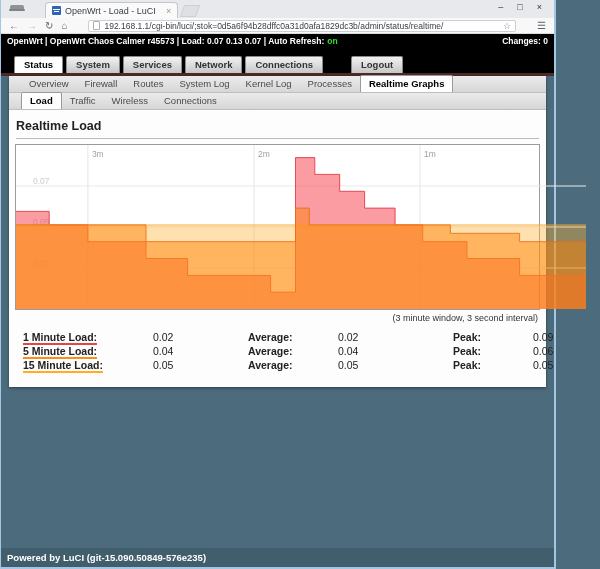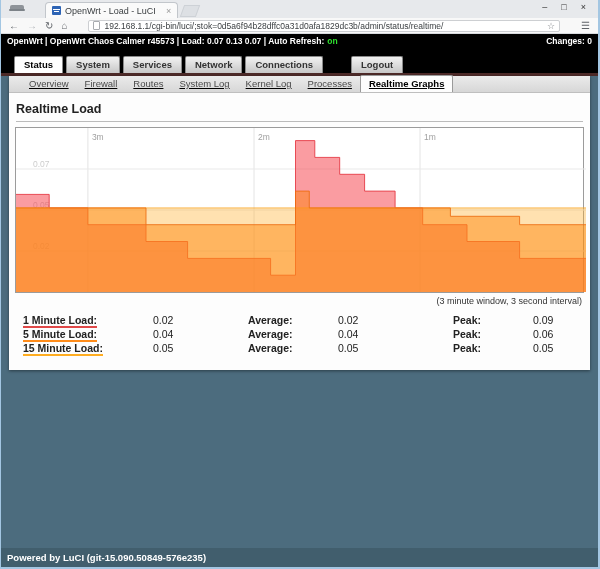--- a/index.html
+++ b/index.html
@@ -3,21 +3,21 @@
 <meta charset="utf-8">
 <style>
   * { box-sizing: border-box; }
   html,body { margin:0; padding:0; }
   body {
     width:600px; height:569px; overflow:hidden;
     font-family:"Liberation Sans", sans-serif;
     background:#4C6C7E;
   }
   .window {
-    position:relative; width:600px; height:569px;
+    position:relative; width:556px; height:569px;
     border-left:1px solid #A3C6E2; border-right:2px solid #A3C6E2; border-bottom:2px solid #A3C6E2;
   }
   
   .tabstrip { height:18px; background:#E7E9EC; display:flex; align-items:flex-end; position:relative; }
   .incognito-badge { width:16px; height:10px; margin:0 6px 3px 8px; position:relative; }
   .incognito-badge .hat { width:14px; height:4px; background:#8E9399; border-radius:2px 2px 0 0; margin:0 auto; }
   .incognito-badge .brim { width:16px; height:2px; background:#7C8288; border-radius:1px; }
   .browser-tab {
     display:flex; align-items:center; gap:4px;
     height:16px; padding:0 6px; min-width:118px;
@@ -51,21 +51,21 @@
   .l1tabs { display:flex; align-items:center; padding:0 0 0 13px; }
   .l1tab {
     font-size:9.5px; font-weight:bold; color:#333; padding:2px 9px 3px;
     background:linear-gradient(#F2F2F2,#C7C7C7); border:1px solid #8A8A8A; border-bottom:none;
     border-radius:2px 2px 0 0; margin-right:3px; cursor:pointer; white-space:nowrap;
   }
   .l1tab.active { background:#FFF; color:#000; }
   .l1tab.logout { margin-left:25px; }
   .accent-strip { height:3px; background:#4D2A28; }
   
-  .subrow { background:linear-gradient(#EBEBEB,#D7D7D7); border-bottom:1px solid #BFBFBF; display:flex; align-items:flex-end; padding:3px 3px 0 12px; height:17px;text-decoration:underline; }
+  .subrow { background:linear-gradient(#EBEBEB,#D7D7D7); border-bottom:1px solid #BFBFBF; display:flex; align-items:flex-end; padding:3px 3px 0 12px; height:17px; }
   .subtab { font-size:9.5px; color:#4A4A4A; padding:2px 8px 3px; cursor:pointer; white-space:nowrap; }
   .subtab.active { background:#FDFDFD; font-weight:bold; color:#000; border:1px solid #9A9A9A; border-bottom:none; border-radius:2px 2px 0 0; }
   
   .card { margin:0 8px; box-shadow:0 1px 3px rgba(0,0,0,0.45); background:#FDFDFD; }
   .content { background:#FDFDFD; padding:6px 6px 10px; }
   .page-heading { font-size:12.5px; font-weight:bold; color:#222; margin:3px 1px 0; padding-bottom:5px; border-bottom:1px solid #BBB; }
   .graph-box { margin-top:5px; border:1px solid #9B9B9B; background:#fff; width:100%; height:166px; }
   .graph-box svg { display:block; }
   .graph-caption { text-align:right; font-size:9px; color:#333; margin:3px 2px 6px 0; }
   .stats { display:grid; grid-template-columns:125px 100px 85px 120px 75px 60px; margin:8px 0 6px 8px; font-size:10.5px; color:#222; row-gap:2px; }
@@ -136,20 +136,26 @@
     <div class="subrow">
       <span class="subtab">Overview</span>
       <span class="subtab">Firewall</span>
       <span class="subtab">Routes</span>
       <span class="subtab">System Log</span>
       <span class="subtab">Kernel Log</span>
       <span class="subtab">Processes</span>
       <span class="subtab active">Realtime Graphs</span>
     </div>
 
+    <div class="subrow">
+      <span class="subtab active">Load</span>
+      <span class="subtab">Traffic</span>
+      <span class="subtab">Wireless</span>
+      <span class="subtab">Connections</span>
+    </div>
 
     <div class="content">
       <div class="page-heading">Realtime Load</div>
 
       <div class="graph-box">
         <svg id="load-svg" width="570" height="164" viewBox="0 0 570 164">
             <line x1="71.9" y1="0" x2="71.9" y2="164" stroke="#E4E4E4" stroke-width="1"></line>
             <text x="75.9" y="12" fill="#A0A0A0" font-size="8.5">3m</text>
             <line x1="238" y1="0" x2="238" y2="164" stroke="#E4E4E4" stroke-width="1"></line>
             <text x="242" y="12" fill="#A0A0A0" font-size="8.5">2m</text>

